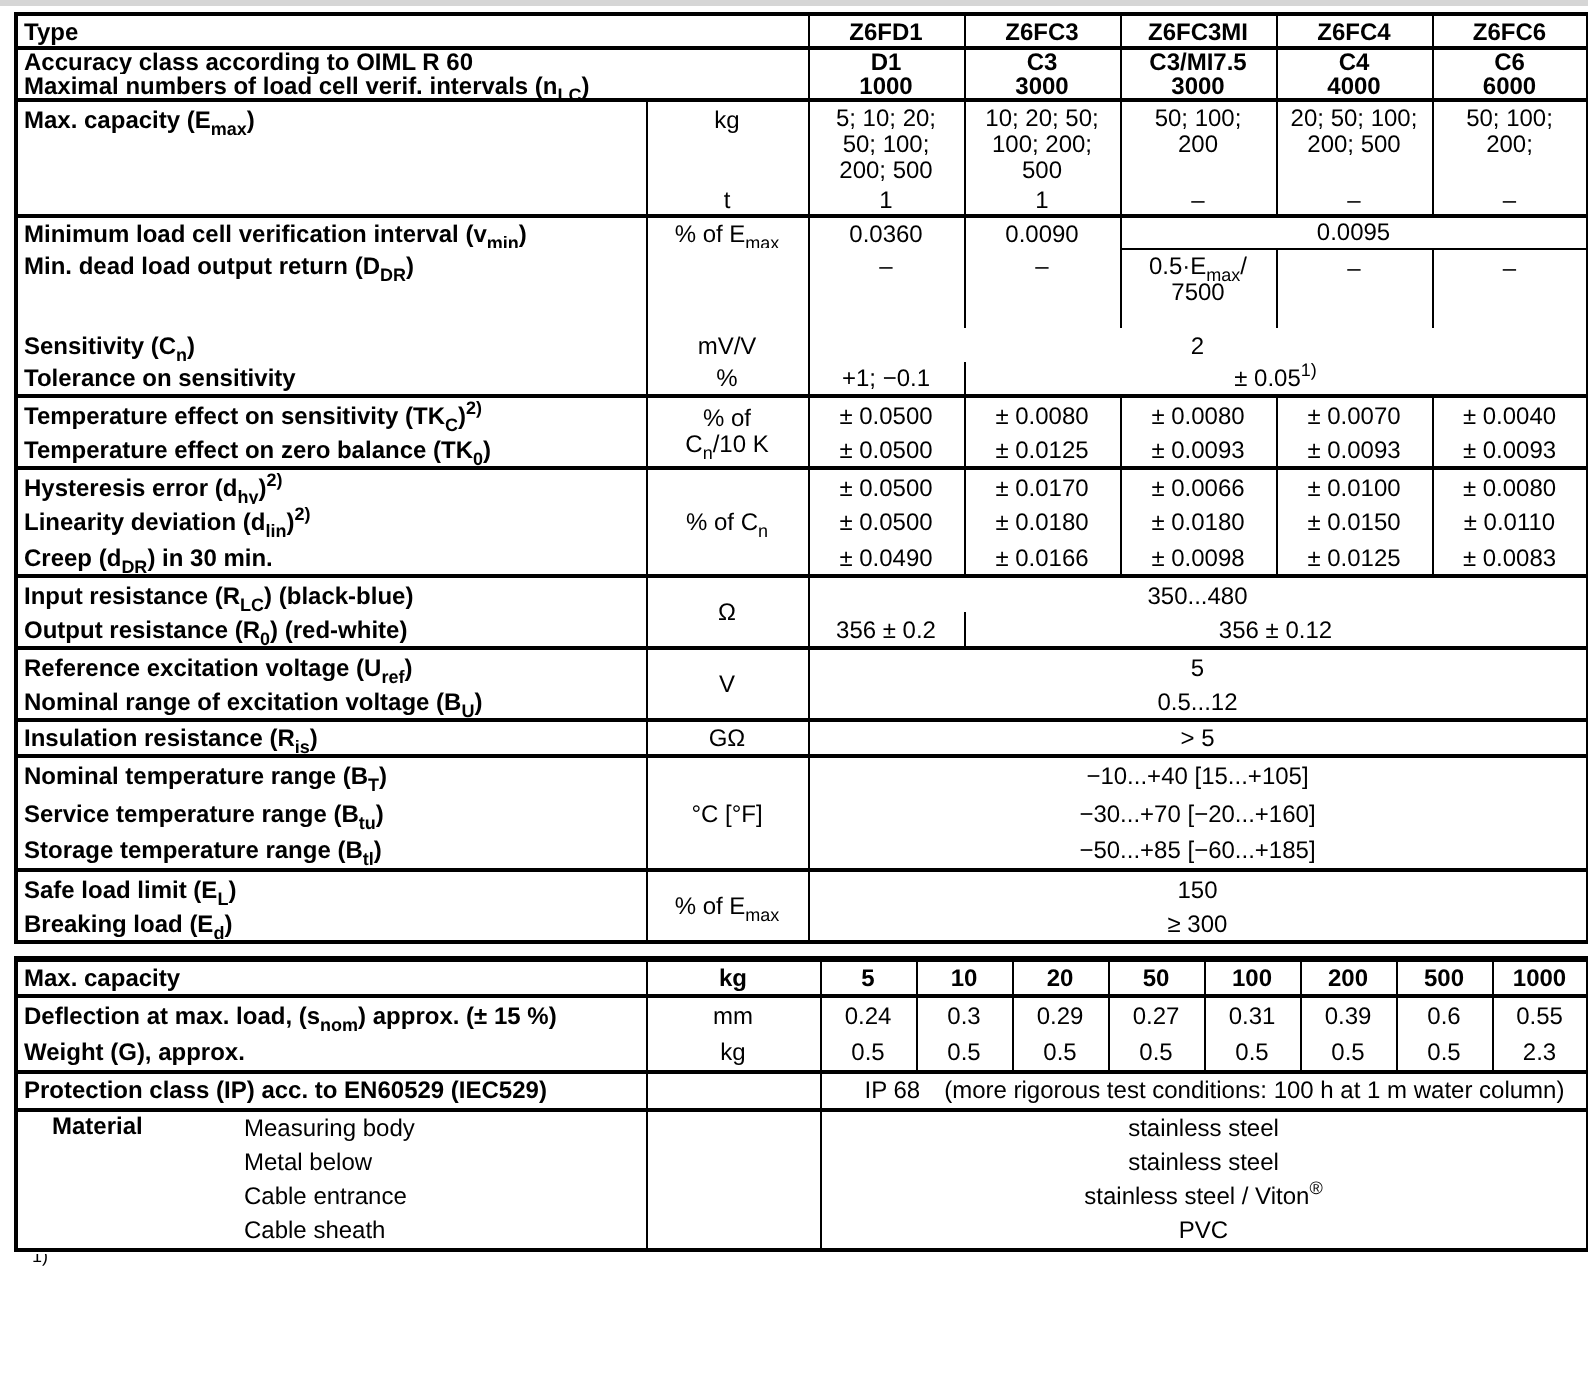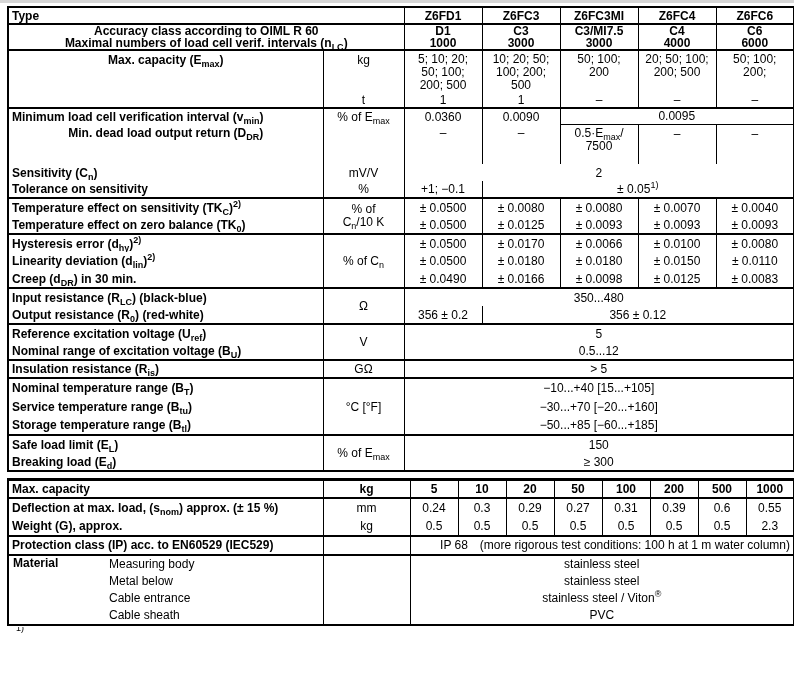--- a/index.html
+++ b/index.html
@@ -16,31 +16,31 @@
   #t1 { border:2px solid #000; }
   #t1 tbody { border-top:2px solid #000; }
   #t2 { border:2px solid #000; border-top:3px solid #000; margin-top:6px; }
   #t2 tbody { border-top:2px solid #000; }
   td { padding:0 3px; vertical-align:middle; overflow:hidden; }
   .lbl { font-weight:bold; text-align:left; }
   .unit, .val { text-align:center; }
   .vl { border-left:1px solid #000; }
   .bb { border-bottom:1px solid #000; }
   .bold { font-weight:bold; }
-  tr.vt > td { vertical-align:top; padding-top:2px;text-align:center; }
+  tr.vt > td { vertical-align:top; padding-top:2px; }
   sub, sup { font-size:9px; line-height:0; }
-  tr.h12 > td { height:13px;text-align:center; }
+  tr.h12 > td { height:13px; }
   tr.h16 > td { height:16px; }
   tr.h17 > td { height:17px; }
   tr.h18 > td { height:18px; }
   tr.h19 > td { height:19px; }
   tr.h40 > td { height:40px; }
   .wrap3 { line-height:13px; }
   .acc td { line-height:12px; }
-  .ipcell { text-align:right; padding-left:14px; }
+  .ipcell { text-align:center; padding-left:14px; }
   .ipnote { margin-left:12px; }
   .mat-label { display:flex; }
   .mat-name { width:96px; font-weight:bold; }
   .mat-items { font-weight:normal; }
   .mat-items div, .mat-vals div { height:17px; line-height:17px; }
   .mat-vals div { text-align:center; }
   .footnote { margin:1px 0 0 9px; font-size:9px; height:6px; overflow:hidden; }
 </style>
 </head>
 <body>
@@ -311,21 +311,21 @@
         <td class="lbl">Protection class (IP) acc. to EN60529 (IEC529)</td>
         <td class="unit vl"></td>
         <td class="ipcell vl" colspan="8">
           <span>IP 68</span><span class="ipnote">(more rigorous test conditions: 100 h at 1 m water column)</span>
         </td>
       </tr>
     </tbody>
 
     <tbody>
       <tr>
-        <td class="lbl vt" style="padding-left:4px">
+        <td class="lbl vt" style="padding-left:17px">
           <div class="mat-label">
             <span class="mat-name">Material</span>
             <span class="mat-items">
               <div>Measuring body</div>
               <div>Metal below</div>
               <div>Cable entrance</div>
               <div>Cable sheath</div>
             </span>
           </div>
         </td>

